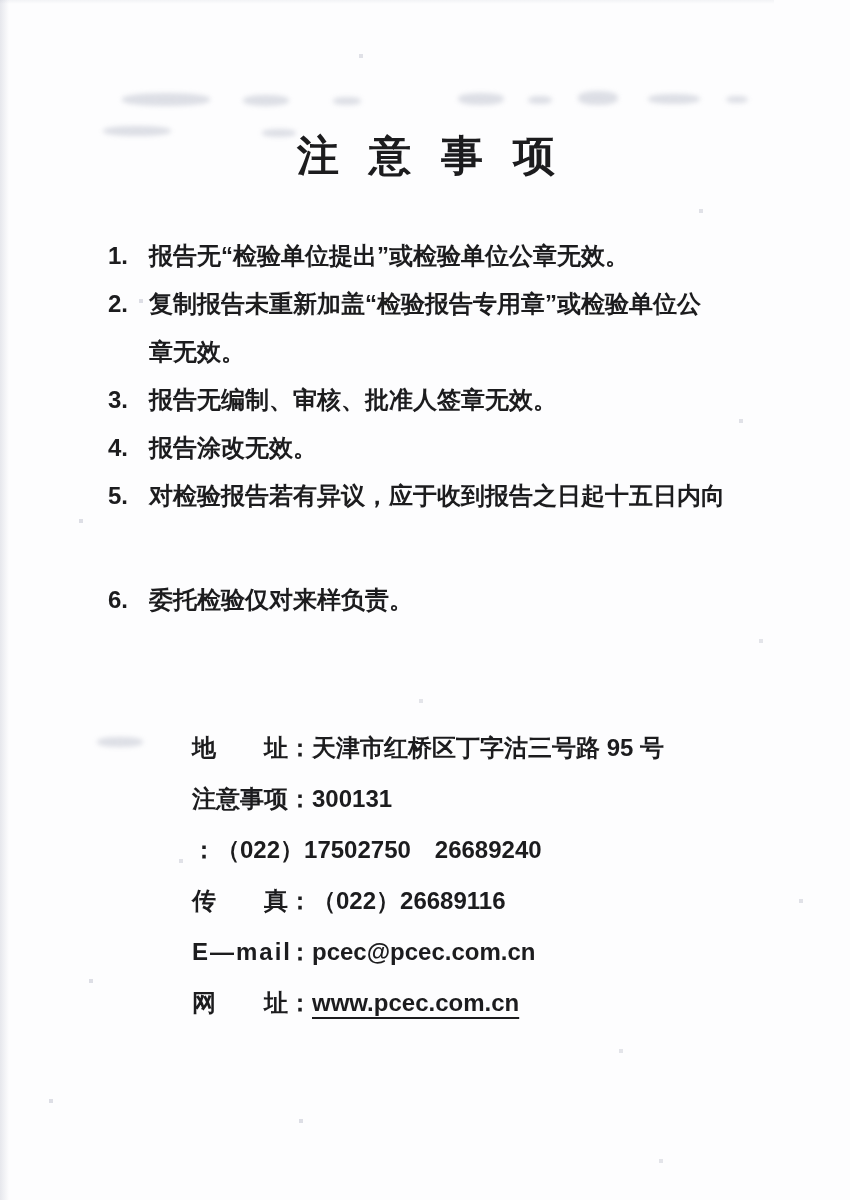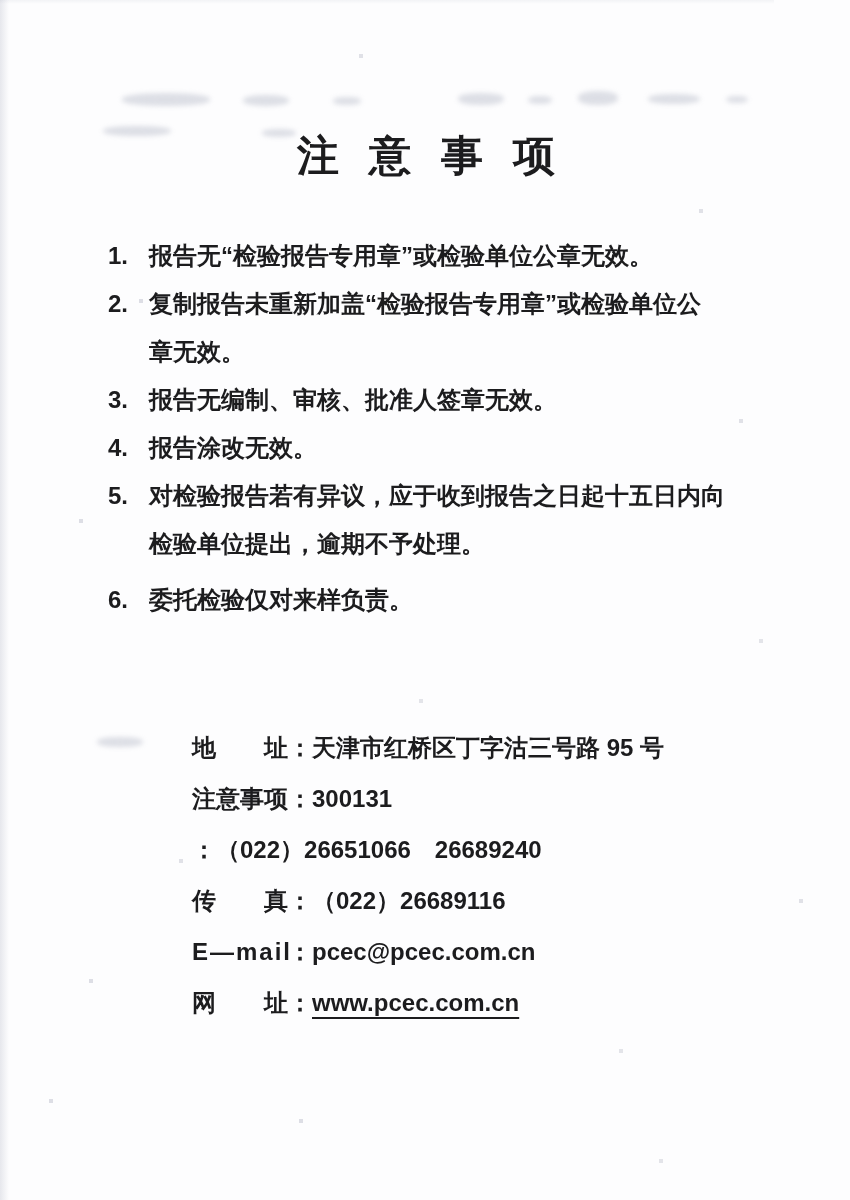--- a/index.html
+++ b/index.html
@@ -148,21 +148,21 @@
   <div class="smudge" style="left:103px; top:126px; width:68px; height:10px;"></div>
   <div class="smudge" style="left:262px; top:129px; width:34px; height:8px;"></div>
   <div class="smudge" style="left:97px;  top:737px; width:46px; height:10px;"></div>
 
   <div class="title">注意事项</div>
 
   <div class="notice">
 
     <div class="n-row">
       <span class="num">1.</span>
-      <span class="txt">报告无“检验报告专用章”或检验单位公章无效。</span>
+      <span class="txt">报告无“检验单位提出”或检验单位公章无效。</span>
     </div>
 
     <div class="n-row">
       <span class="num">2.</span>
       <span class="txt">复制报告未重新加盖“检验报告专用章”或检验单位公</span>
     </div>
     <div class="n-row">
       <span class="num"></span>
       <span class="txt">章无效。</span>
     </div>
@@ -176,21 +176,20 @@
       <span class="num">4.</span>
       <span class="txt">报告涂改无效。</span>
     </div>
 
     <div class="n-row">
       <span class="num">5.</span>
       <span class="txt">对检验报告若有异议，应于收到报告之日起十五日内向</span>
     </div>
     <div class="n-row">
       <span class="num"></span>
-      <span class="txt">检验单位提出，逾期不予处理。</span>
     </div>
 
     <div class="n-row last">
       <span class="num">6.</span>
       <span class="txt">委托检验仅对来样负责。</span>
     </div>
 
   </div>
 
   <div class="contact">
@@ -202,21 +201,21 @@
     </div>
 
     <div class="c-row">
       <span class="c-label">注意事项</span>
       <span class="c-colon">：</span>
       <span class="c-value">300131</span>
     </div>
 
     <div class="c-row">
       <span class="c-colon">：</span>
-      <span class="c-value">（022）26651066　26689240</span>
+      <span class="c-value">（022）17502750　26689240</span>
     </div>
 
     <div class="c-row">
       <span class="c-label">传真</span>
       <span class="c-colon">：</span>
       <span class="c-value">（022）26689116</span>
     </div>
 
     <div class="c-row">
       <span class="c-label latin">E—mail</span>

